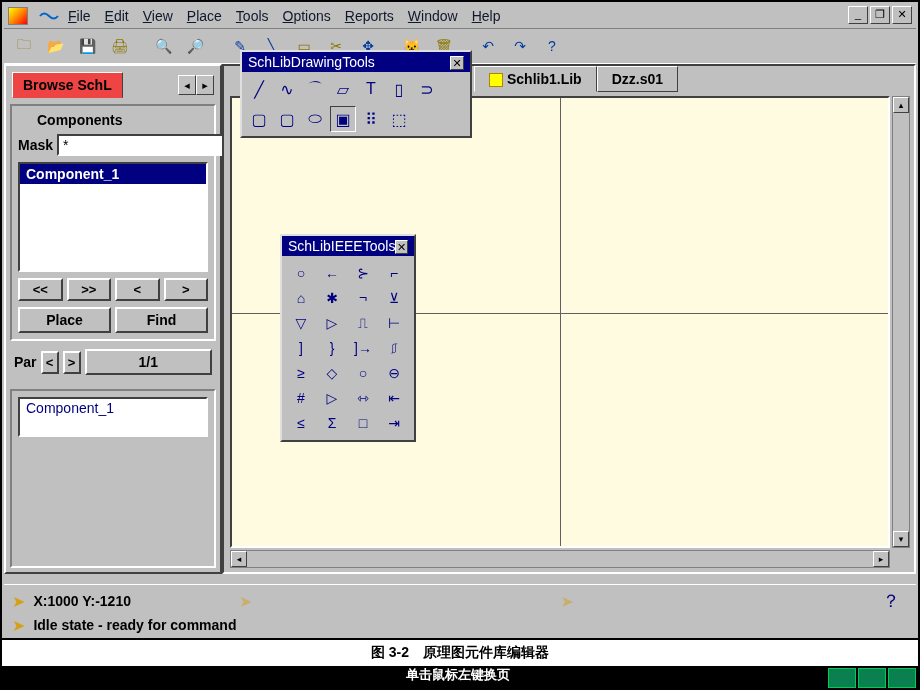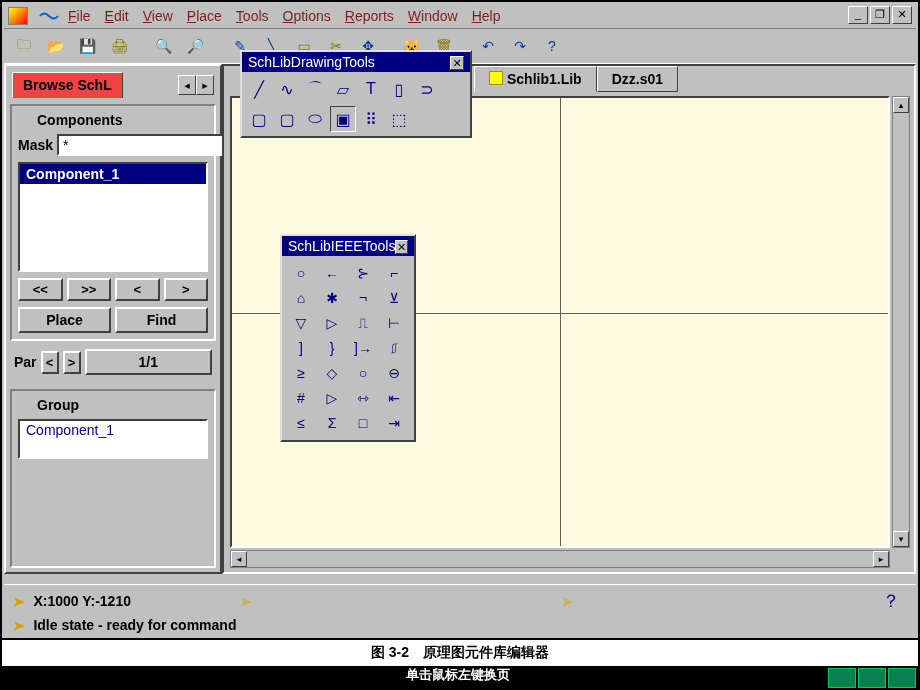--- a/index.html
+++ b/index.html
@@ -2,21 +2,21 @@
 <html><head>
 <meta charset="utf-8">
 <style>
 *{box-sizing:border-box;margin:0;padding:0;font-family:"MS Sans Serif",Tahoma,sans-serif;font-size:14px}
 body{background:#000;width:920px;height:690px;overflow:hidden}
 .app{background:#c0c0c0;width:916px;height:636px;border:2px solid #c0c0c0;position:relative;margin:2px}
 .titlebar-area{position:absolute;top:2px;right:4px;display:flex;gap:2px}
 .tb-btn{width:20px;height:18px;background:#c0c0c0;border:1px solid;border-color:#fff #404040 #404040 #fff;font-size:11px;text-align:center;line-height:14px;cursor:pointer}
 .menubar{display:flex;align-items:center;padding:2px 4px;gap:2px;height:24px}
 .app-icon{width:20px;height:18px;background:linear-gradient(135deg,#ff0 0%,#f80 50%,#f00 100%);border:1px solid #808080;margin-right:8px}
-.menu-item{padding:2px 6px;cursor:pointer;color:#7f1d1d}
+.menu-item{padding:2px 6px;cursor:pointer;color:#0f172a}
 .menu-item u{text-decoration:underline}
 .toolbar{display:flex;align-items:center;padding:4px 8px;gap:8px;border-top:1px solid #808080;border-bottom:1px solid #fff;height:36px}
 .tbtn{width:24px;height:24px;display:flex;align-items:center;justify-content:center;cursor:pointer;color:#8b7500}
 .tbtn.blue{color:#003c9e}
 .sep{width:4px}
 .main{display:flex;height:510px;position:relative}
 .sidebar{width:218px;background:#c0c0c0;border:2px solid;border-color:#fff #404040 #404040 #fff;padding:4px;display:flex;flex-direction:column;gap:4px}
 .tab-header{display:flex;align-items:center;background:#c0c0c0;padding:2px}
 .tab-active{background:#ef4444;border:1px solid;border-color:#fff #404040 transparent #fff;padding:4px 10px;font-weight:bold}
 .tab-arrows{margin-left:auto;display:flex}
@@ -27,21 +27,21 @@
 .label{font-weight:bold}
 .input{flex:1;background:#fff;border:2px solid;border-color:#404040 #fff #fff #404040;padding:2px 4px;height:22px}
 .listbox{background:#fff;border:2px solid;border-color:#404040 #fff #fff #404040;height:110px;overflow:auto}
 .list-item{background:#000080;color:#fff;padding:2px 6px;font-weight:bold}
 .list-item2{padding:1px 6px;color:#000080}
 .btn-row{display:flex;gap:4px;margin-top:6px}
 .btn{flex:1;background:#c0c0c0;border:2px solid;border-color:#fff #404040 #404040 #fff;padding:3px 4px;font-weight:bold;text-align:center;cursor:pointer}
 .btn.small{padding:2px 2px;font-size:13px}
 .canvas-area{flex:1;position:relative;background:#c0c0c0;border:2px solid;border-color:#404040 #fff #fff #404040}
 .doc-tabs{position:absolute;top:0;left:250px;display:flex;z-index:1}
-.doc-tab{background:#c0c0c0;border:1px solid;border-color:#fff #404040 #404040 #fff;padding:4px 14px;display:flex;align-items:flex-start;gap:4px;cursor:pointer;font-weight:bold}
+.doc-tab{background:#c0c0c0;border:1px solid;border-color:#fff #404040 #404040 #fff;padding:4px 14px;display:flex;align-items:flex-end;gap:4px;cursor:pointer;font-weight:bold}
 .doc-tab.active{background:#c0c0c0;border-bottom:1px solid #c0c0c0}
 .doc-icon{width:14px;height:14px;background:#ff0;border:1px solid #a80}
 .canvas{position:absolute;top:30px;left:6px;right:24px;bottom:24px;background:#fffbe0;border:2px solid;border-color:#404040 #fff #fff #404040}
 .cross-h{position:absolute;left:0;right:0;height:1px;background:#606060;top:48%}
 .cross-v{position:absolute;top:0;bottom:0;width:1px;background:#606060;left:50%}
 .vscroll{position:absolute;top:30px;right:4px;bottom:24px;width:18px;background:#c0c0c0;border:1px solid #808080}
 .hscroll{position:absolute;bottom:4px;left:6px;right:24px;height:18px;background:#c0c0c0;border:1px solid #808080}
 .sbtn{width:16px;height:16px;background:#c0c0c0;border:1px solid;border-color:#fff #404040 #404040 #fff;position:absolute;font-size:9px;text-align:center;line-height:14px}
 .float-win{position:absolute;background:#c0c0c0;border:2px solid;border-color:#dfdfdf #404040 #404040 #dfdfdf;z-index:10}
 .fw-title{background:#000080;color:#fff;padding:2px 6px;font-size:12px;display:flex;align-items:flex-end}
@@ -142,21 +142,20 @@
       </div>
 
       <div class="field-row" style="padding:4px">
         <span class="label">Par</span>
         <div class="btn small" style="flex:0 0 18px">&lt;</div>
         <div class="btn small" style="flex:0 0 18px">&gt;</div>
         <div class="btn" style="flex:1">1/1</div>
       </div>
 
       <div class="panel" style="flex:1">
-        <div class="panel-title">Group</div>
         <div class="listbox" style="height:40px">
           <div class="list-item2">Component_1</div>
         </div>
       </div>
     </div>
 
     <div class="canvas-area">
       <div class="doc-tabs">
         <div class="doc-tab active">
           <div class="doc-icon"></div>

